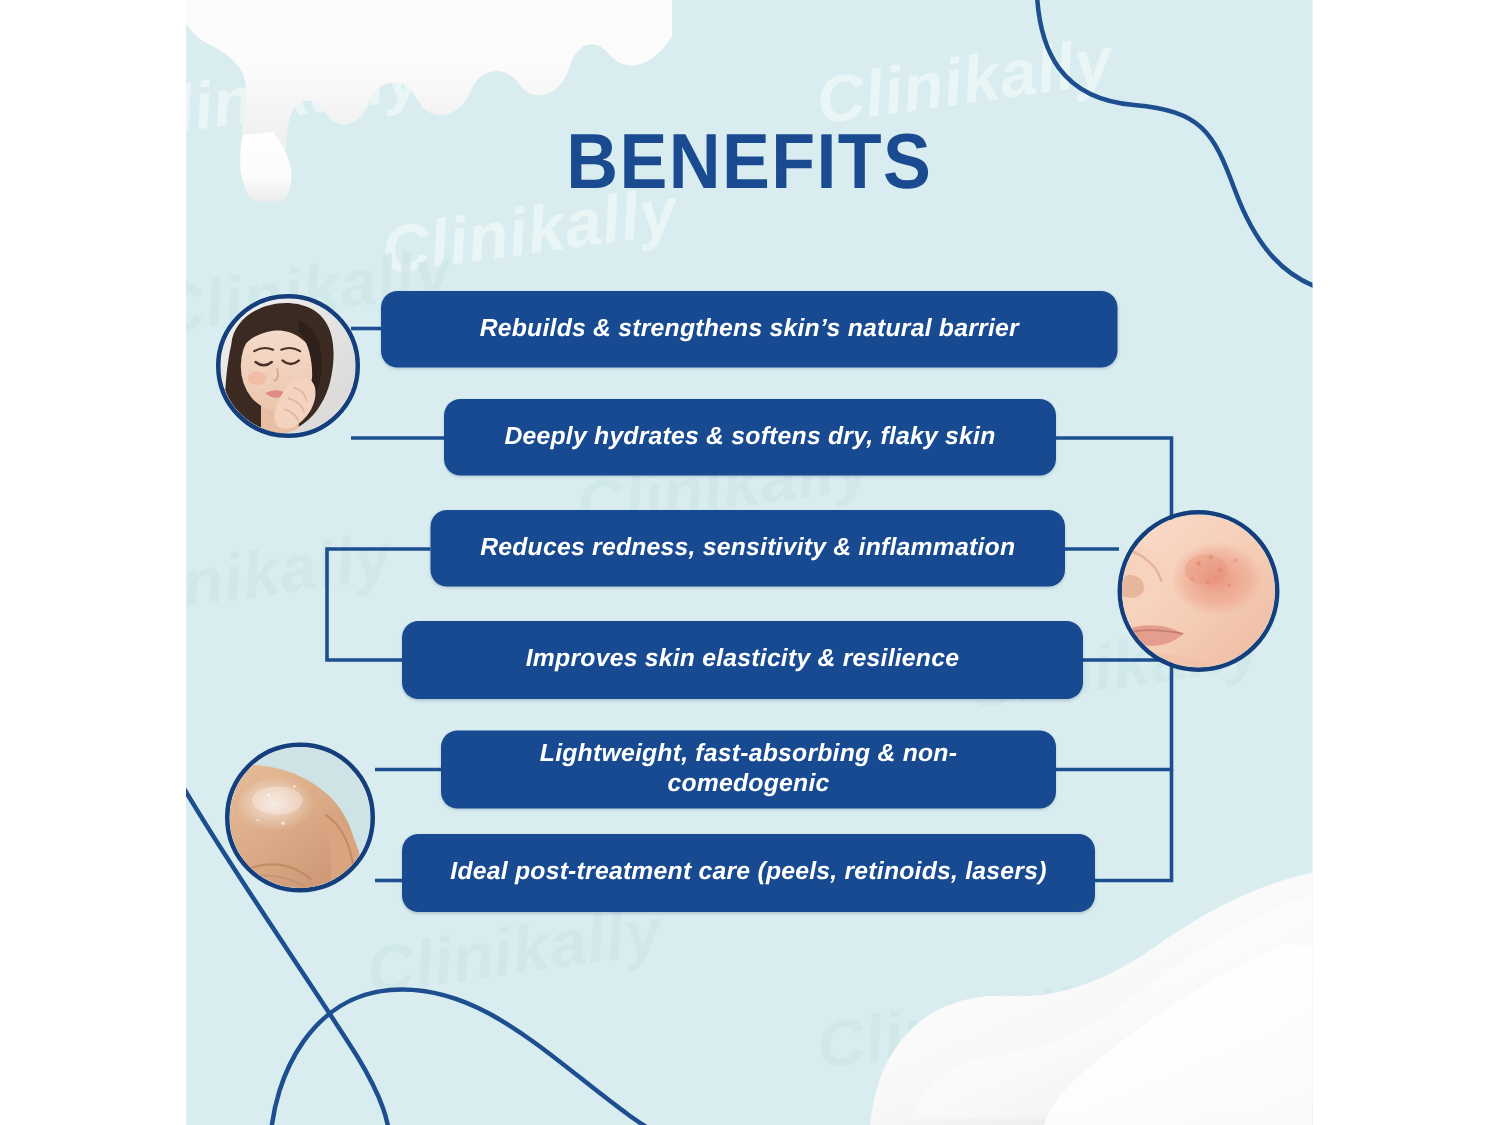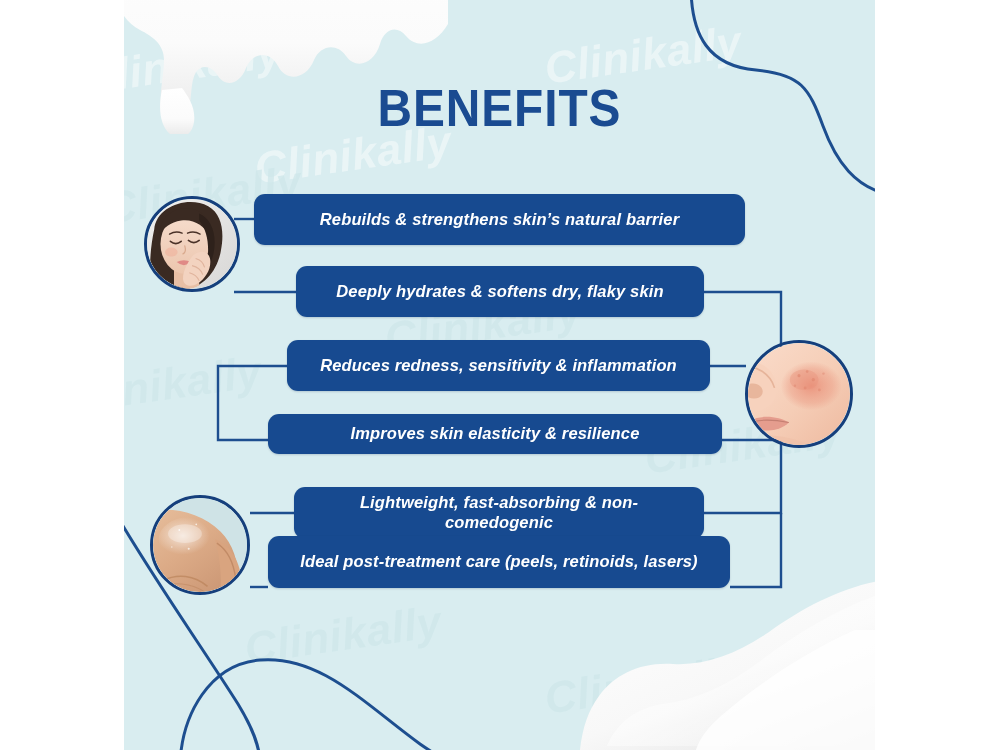--- a/index.html
+++ b/index.html
@@ -372,26 +372,26 @@
     </div>
 
     <div class="pill" style="left:163px; top:340px; width:423px; height:51px;">
       <span>Reduces redness, sensitivity &amp; inflammation</span>
     </div>
 
     <div class="pill" style="left:172px; top:266px; width:408px; height:51px;">
       <span>Deeply hydrates &amp; softens dry, flaky skin</span>
     </div>
 
-    <div class="pill" style="left:144px; top:414px; width:454px; height:40px;">
+    <div class="pill" style="left:144px; top:414px; width:454px; height:52px;">
       <span>Improves skin elasticity &amp; resilience</span>
     </div>
 
     <div class="pill" style="left:170px; top:487px; width:410px; height:52px; padding:0 26px;">
       <span>Lightweight, fast-absorbing &amp; non-comedogenic</span>
     </div>
 
-    <div class="pill" style="left:144px; top:536px; width:462px; height:52px; padding:0 22px;">
+    <div class="pill" style="left:144px; top:556px; width:462px; height:52px; padding:0 22px;">
       <span>Ideal post-treatment care (peels, retinoids, lasers)</span>
     </div>
 
   </div>
 </div>
 
 </body></html>

